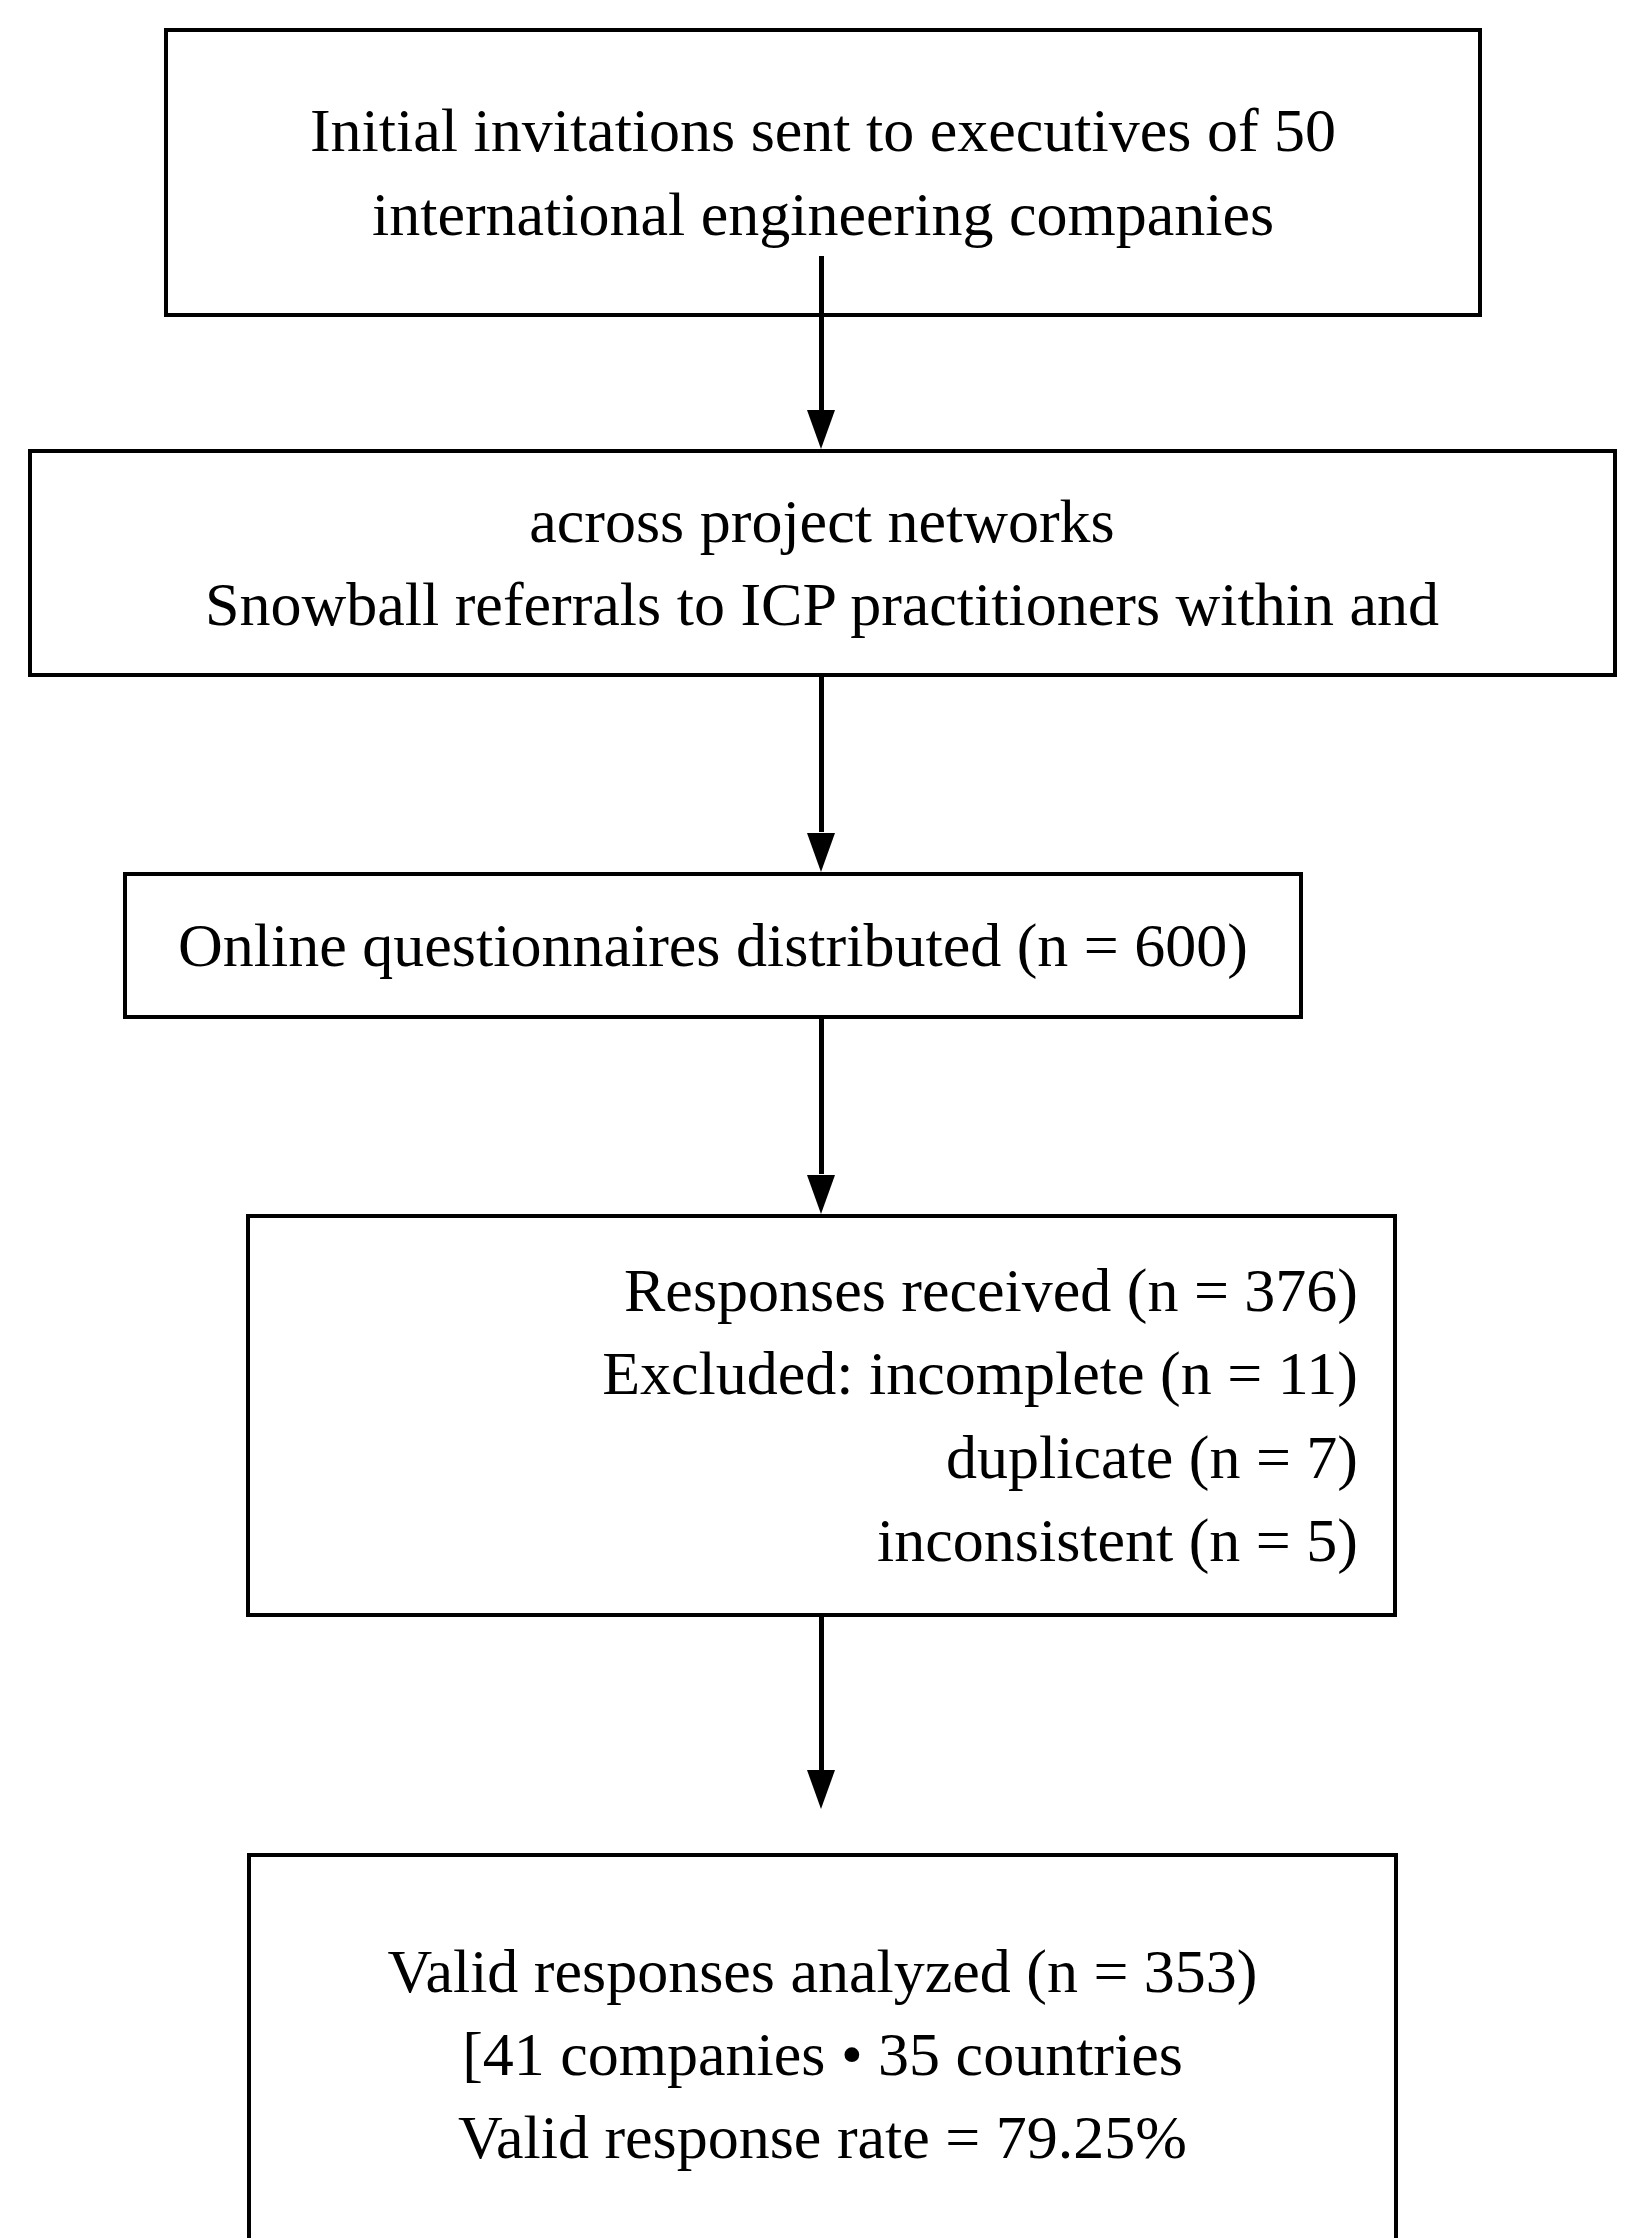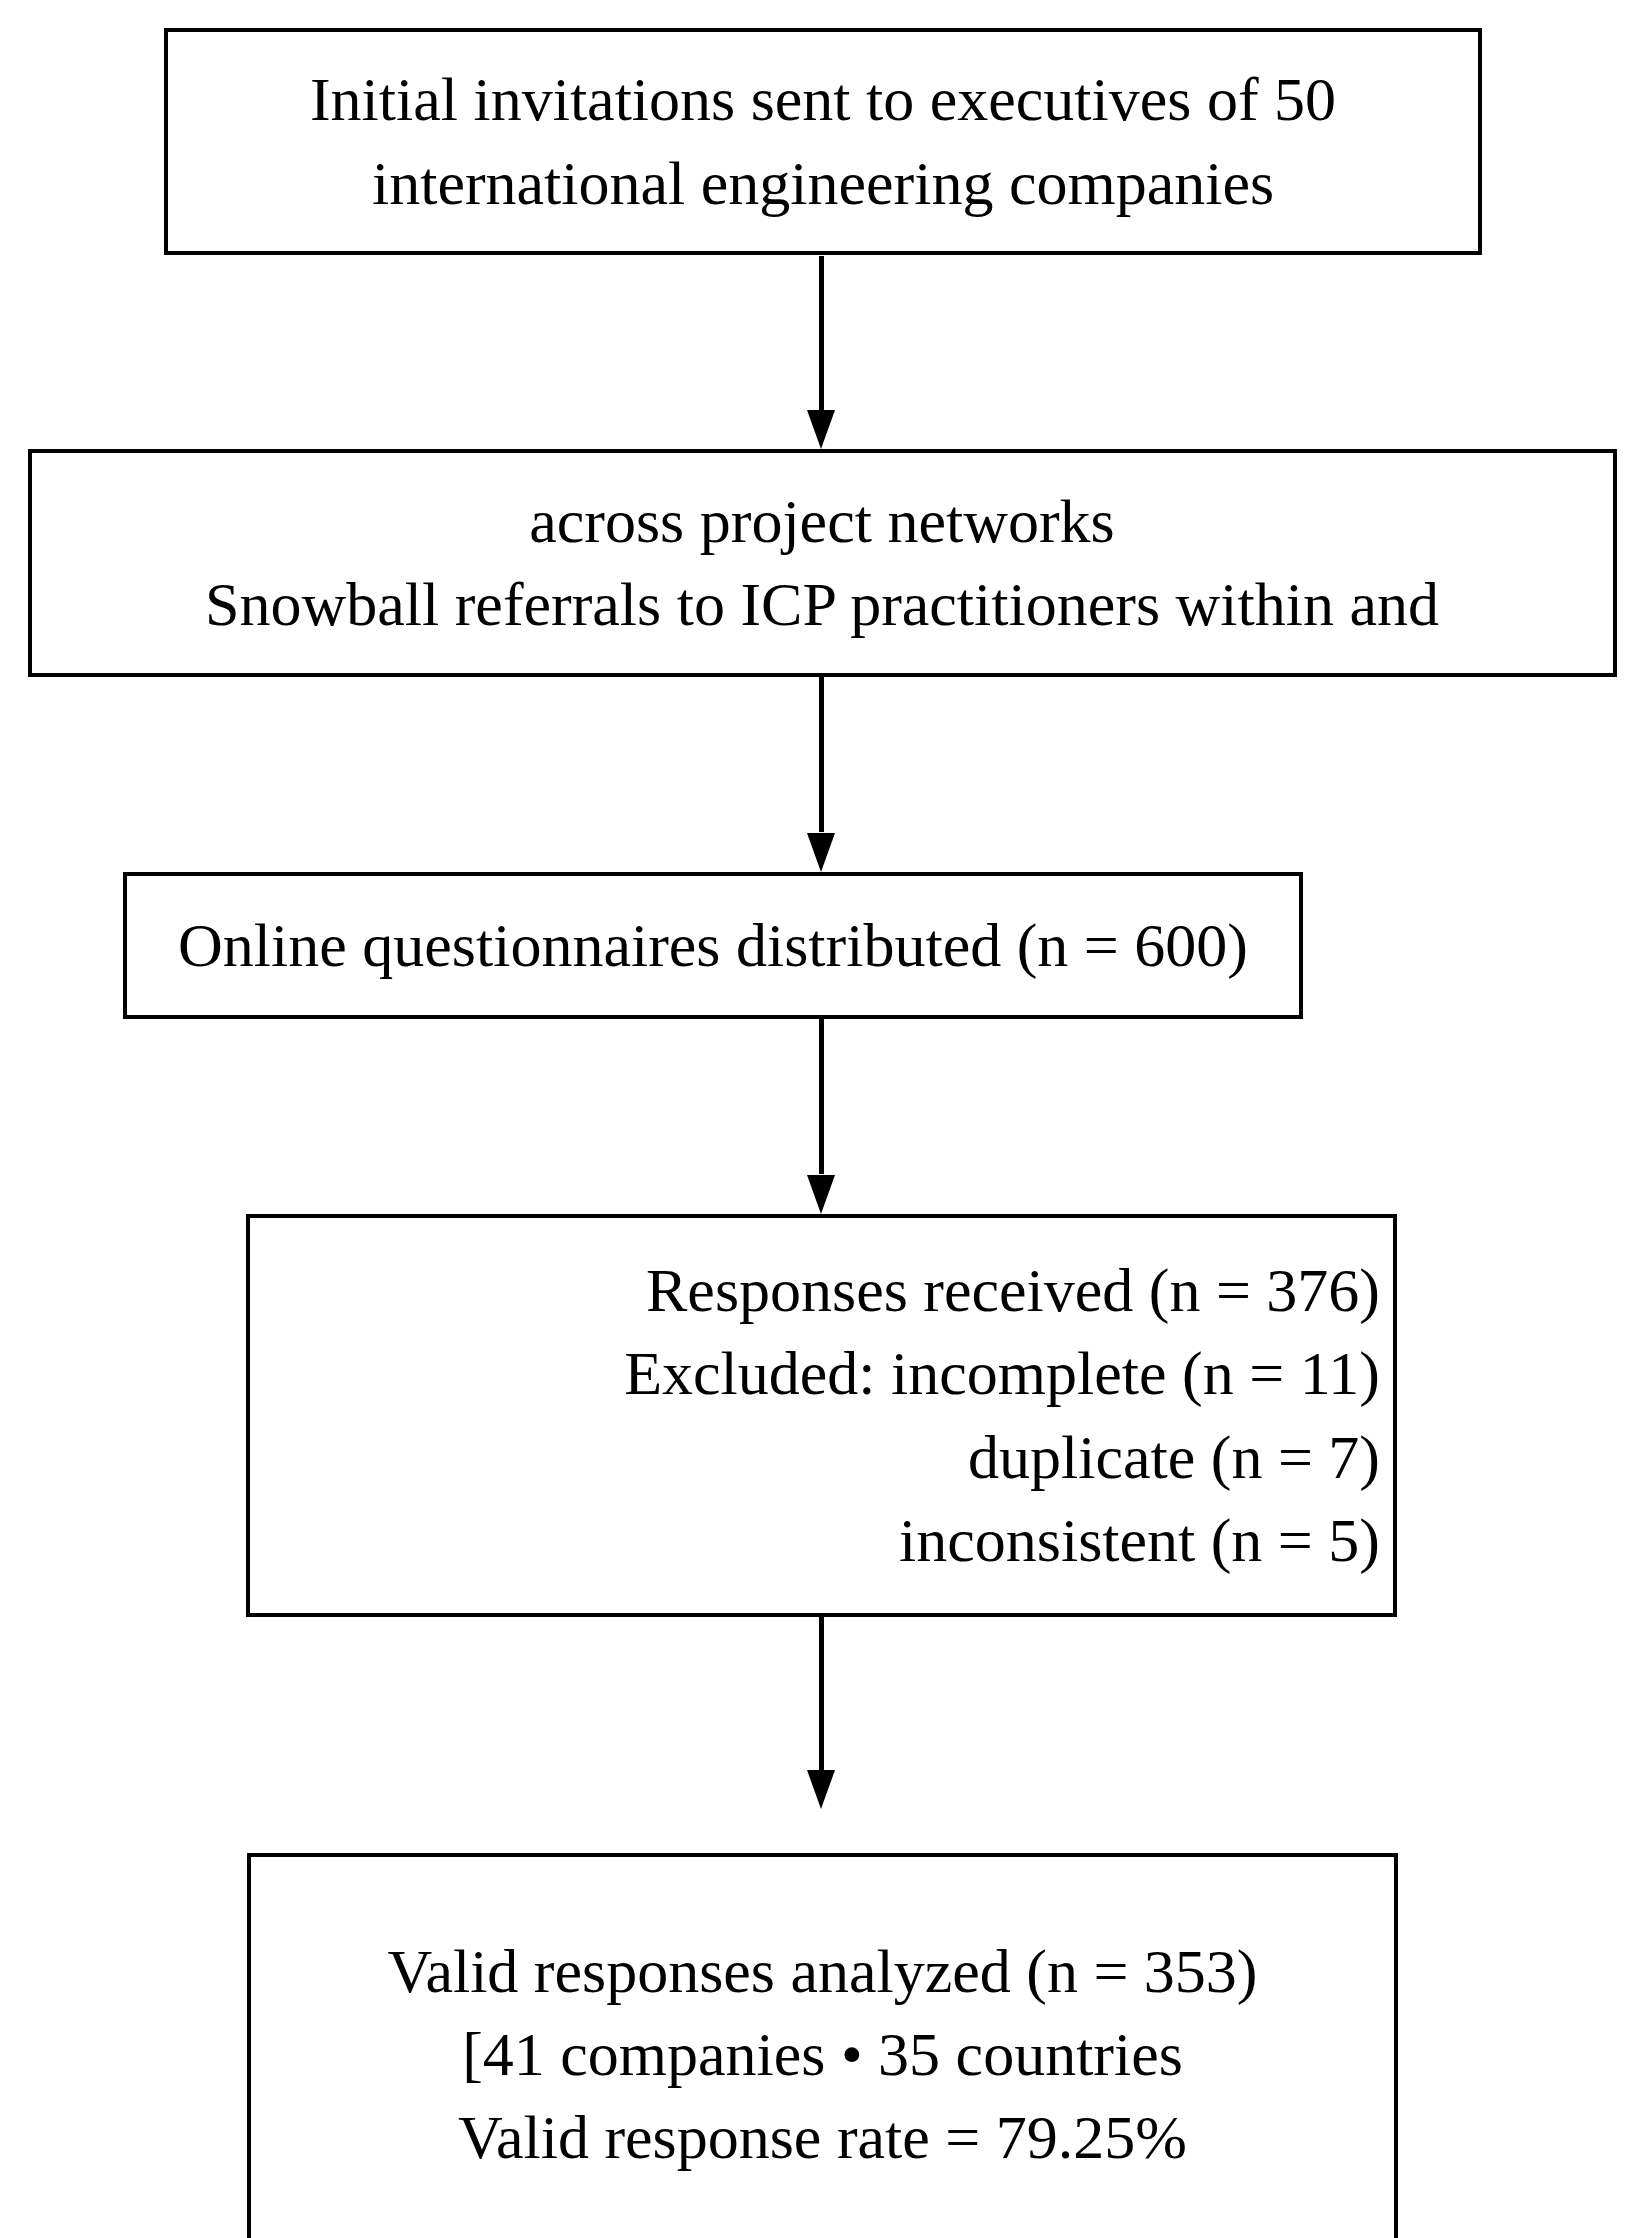--- a/index.html
+++ b/index.html
@@ -26,21 +26,21 @@
     justify-content: center;
   }
   .box-line {
     display: block;
     font-size: 62px;
     line-height: 1.34;
     white-space: nowrap;
     color: #000000;
   }
   .align-center .box-line { text-align: center; }
-  .align-right  .box-line { text-align: right; padding-right: 13px; }
+  .align-right  .box-line { text-align: right; padding-right: 35px; }
 
   
   .connector {
     position: absolute;
     width: 29px;
   }
   .connector .shaft {
     position: absolute;
     left: 50%;
     top: 0;
@@ -57,21 +57,21 @@
     border-left: 14.6px solid transparent;
     border-right: 14.6px solid transparent;
     border-top: 39px solid #000000;
   }
 </style>
 </head>
 <body>
 
 <div id="canvas">
 
-  <div class="flow-box align-center" style="left:164px; top:28px; width:1318px; height:227px;">
+  <div class="flow-box align-center" style="left:164px; top:28px; width:1318px; height:289px;">
     <span class="box-line">Initial invitations sent to executives of 50</span>
     <span class="box-line">international engineering companies</span>
   </div>
 
   <div class="connector" style="left:807px; top:256px; height:193px;">
     <div class="shaft" style="height:154px;"></div>
     <div class="head"></div>
   </div>
 
   <div class="flow-box align-center" style="left:27.5px; top:449px; width:1589px; height:228px;">

